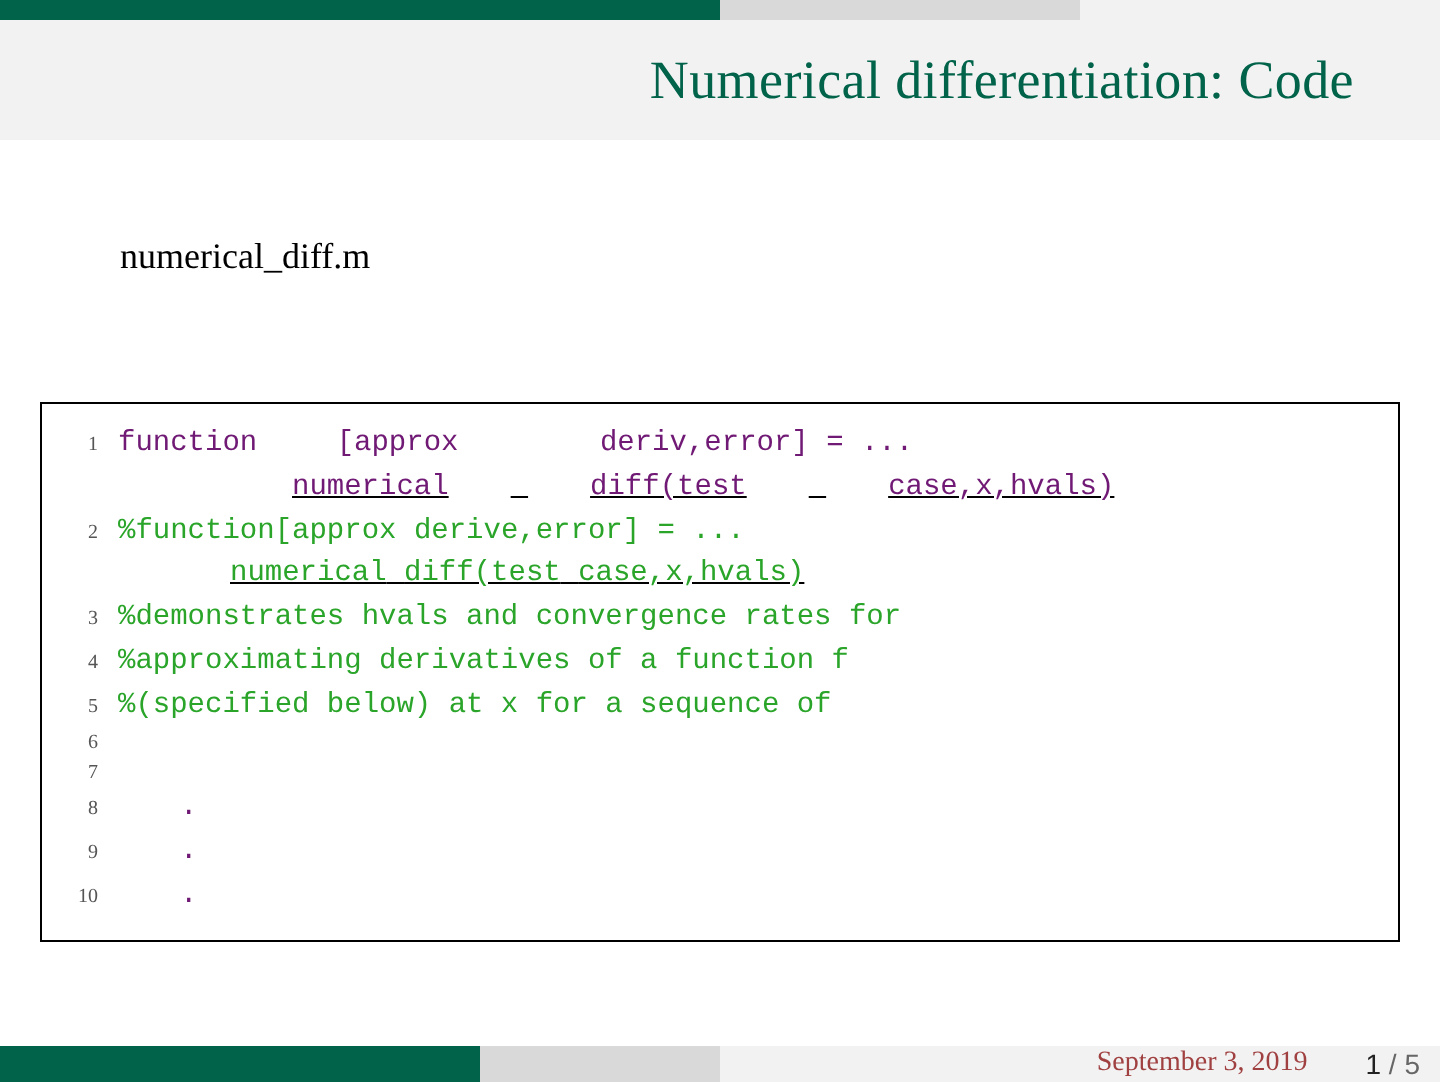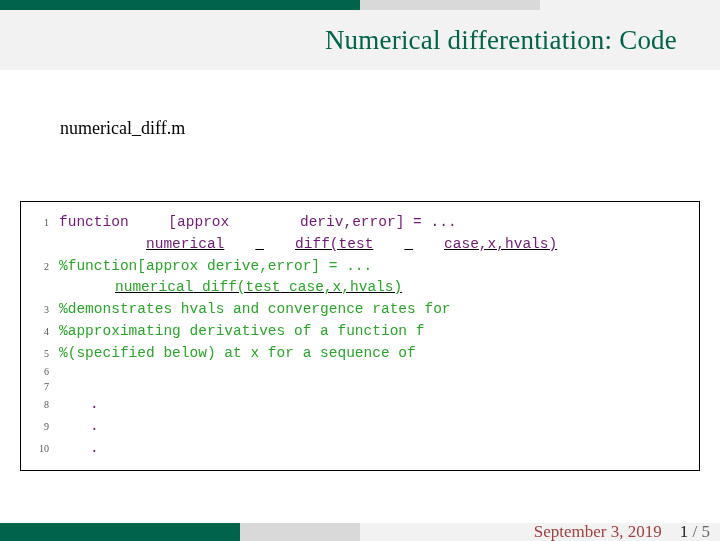--- a/index.html
+++ b/index.html
@@ -41,28 +41,28 @@
   .lineno { width: 20px; text-align: right; font-size: 10px; color: #555; margin-right: 10px; font-family: Georgia, serif; flex-shrink: 0; }
   .codecontent { white-space: pre; }
   .codecontent.continuation { padding-left: 56px; text-decoration: underline; }
   .kw { color: #701a75; }
   .cmt { color: #2aa52a; }
   .plain { color: #701a75; margin-left: 31px; }
 
   .footbar {
     position: absolute; left: 0; bottom: 0;
     width: 720px; height: 18px; display: flex; align-items: center;
-    font-size: 17px;
+    font-size: 14px;
   }
   .foot-a { width: 240px; height: 18px; background: #00634a; }
   .foot-b { width: 120px; height: 18px; background: #d9d9d9; }
   .foot-c { width: 120px; height: 18px; background: #f2f2f2; }
   .foot-d { width: 240px; height: 18px; background: #f2f2f2; display: flex; align-items: center; justify-content: flex-end; padding-right: 10px; }
   .datetxt { color: #a04040; font-family: Georgia, serif; }
-  .pagetxt { color: #666; margin-left: 18px; font-family: Liberation Serif, serif; }
+  .pagetxt { color: #666; margin-left: 29px; font-family: Liberation Sans, sans-serif; }
   .pagecur { color: #222; }
 </style>
 </head>
 <body>
 
 <div class="topbar">
   <div class="topbar-left"></div>
   <div class="topbar-mid"></div>
   <div class="topbar-right"></div>
 </div>

